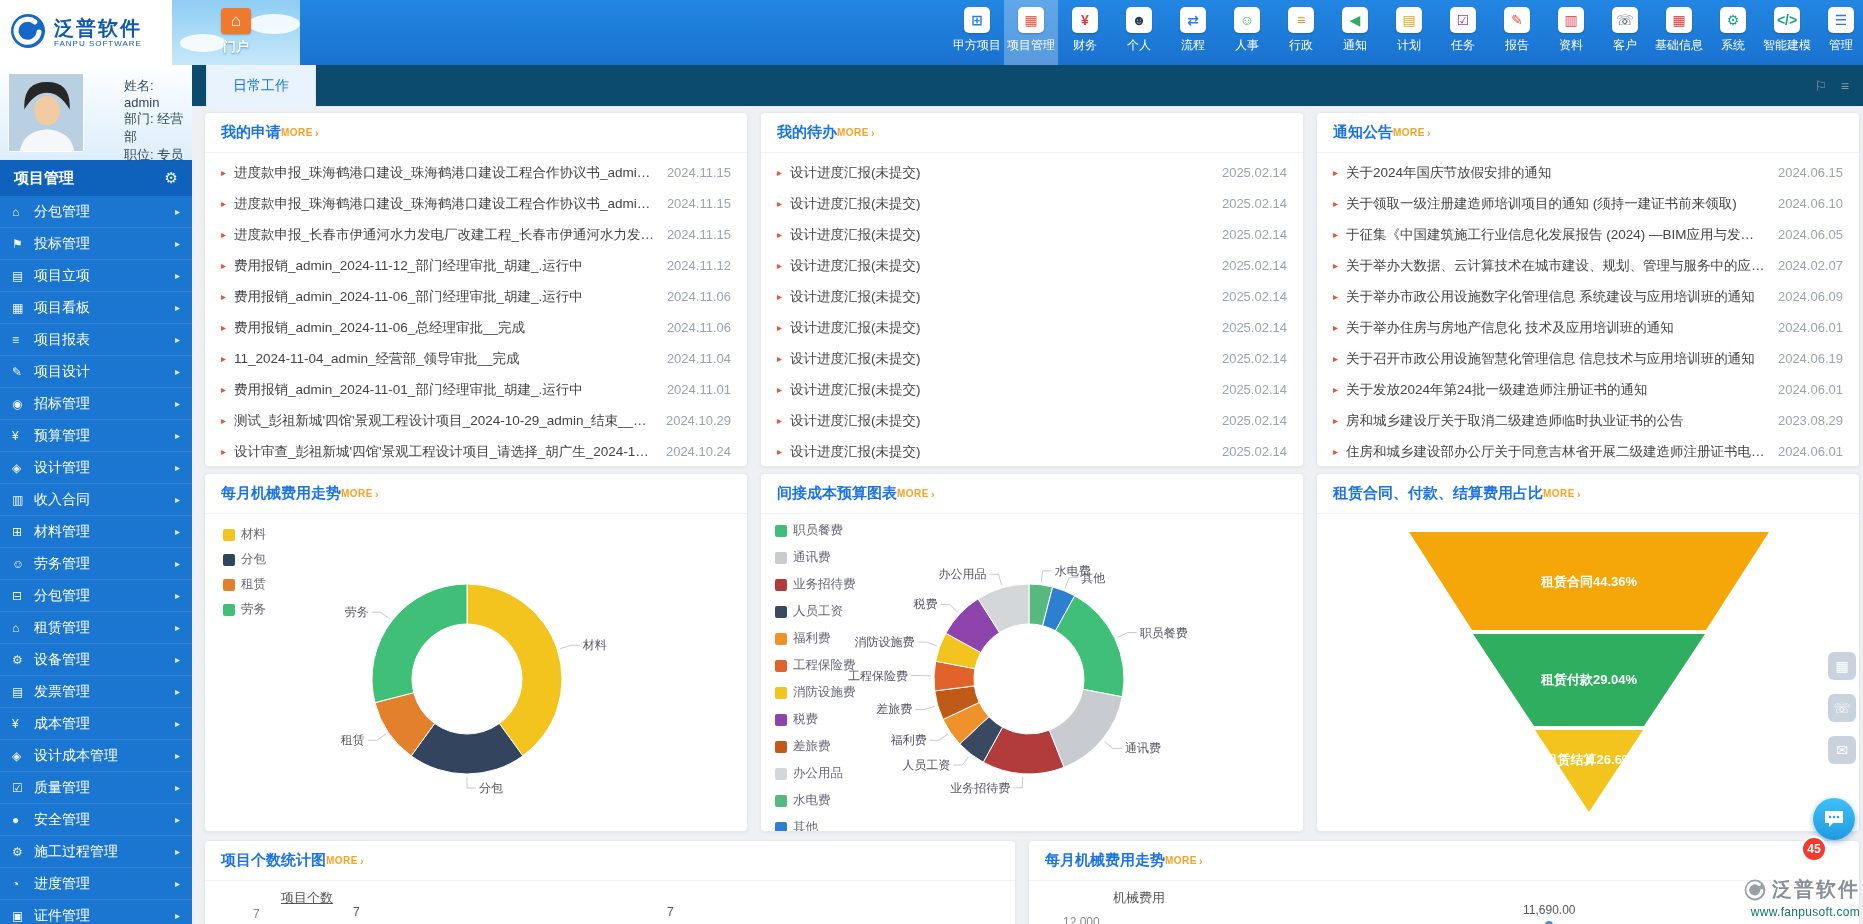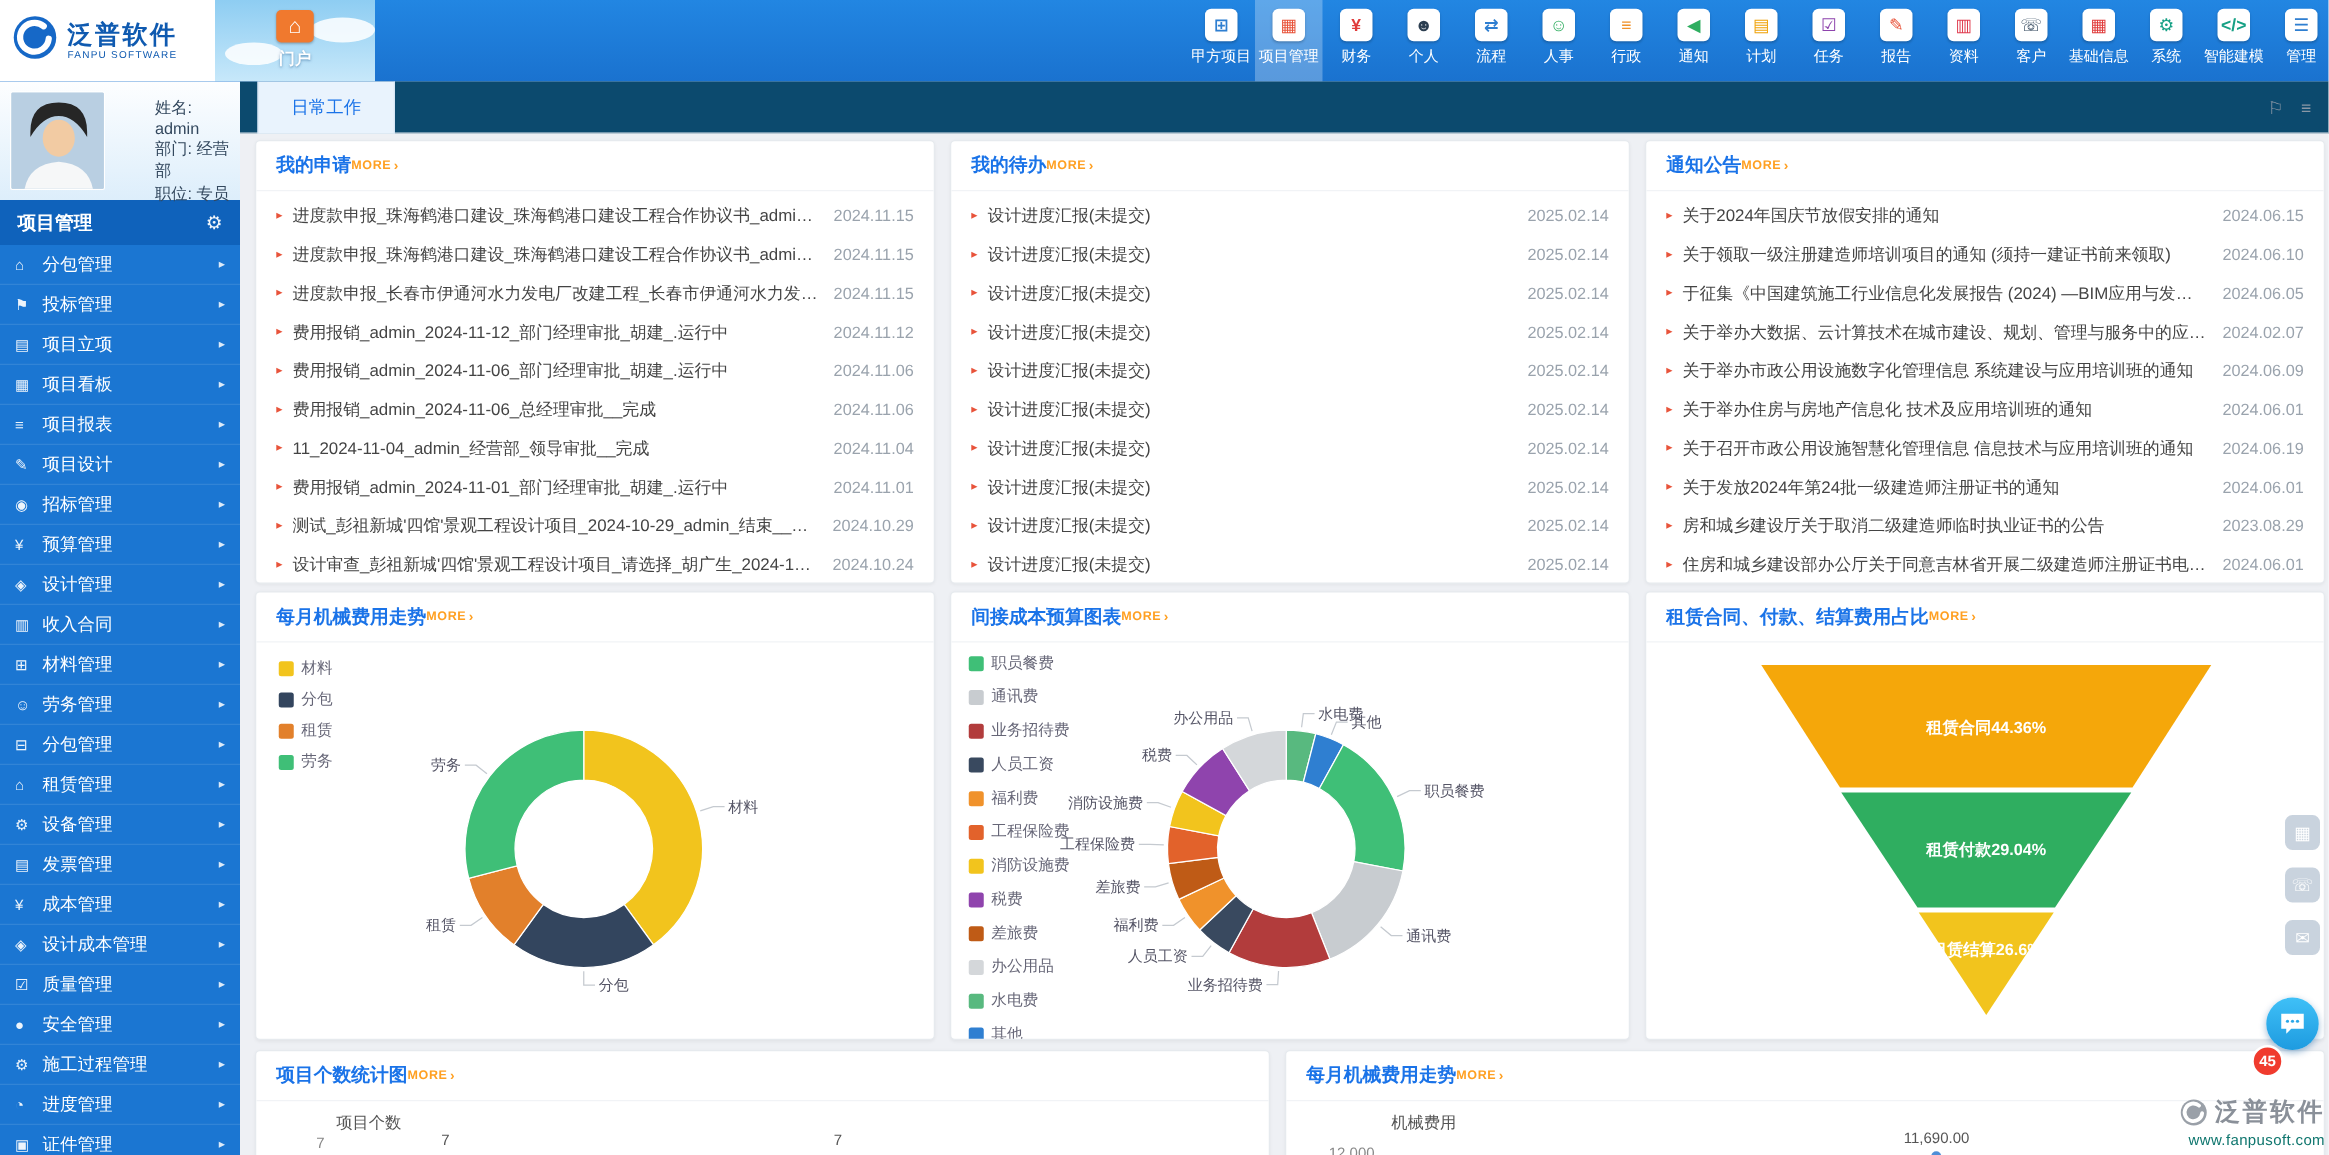--- a/index.html
+++ b/index.html
@@ -678,21 +678,21 @@
 
   <section class="panel" id="p-bar">
     <header class="panel-hd">
       <h3>项目个数统计图</h3>
       <a class="more">
           <span>MORE</span>
           <span class="more-arrow">›</span>
         </a>
     </header>
     <div class="strip">
-      <span class="series-tag" style="left:64px; top:8px;">项目个数</span>
+      <span class="series-tag" style="left:76px; top:8px;text-decoration:underline;">项目个数</span>
       <span class="tick" style="left:48px; top:26px;">7</span>
       <span class="val" style="left:148px; top:24px;">7</span>
       <span class="val" style="left:462px; top:24px;">7</span>
 
     </div>
   </section>
 
   <section class="panel" id="p-line">
     <header class="panel-hd">
       <h3>每月机械费用走势</h3>

